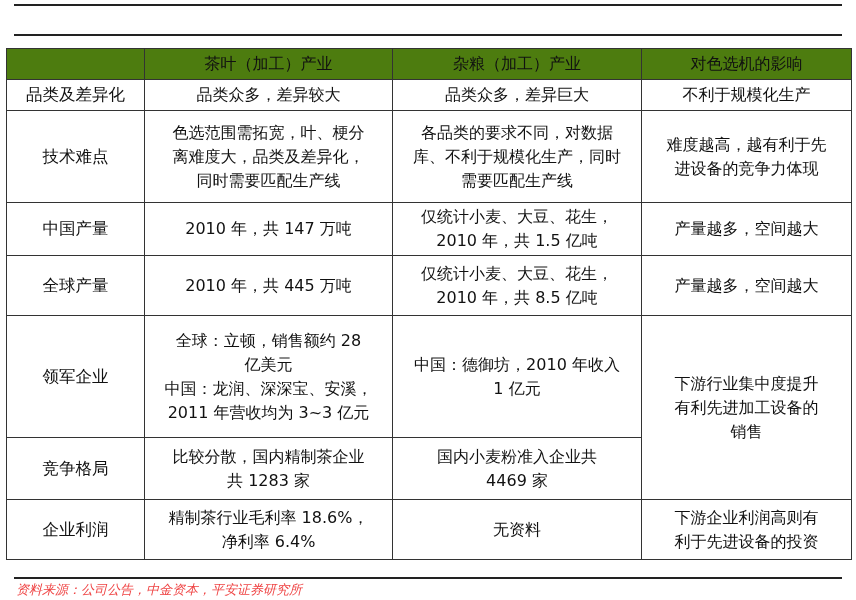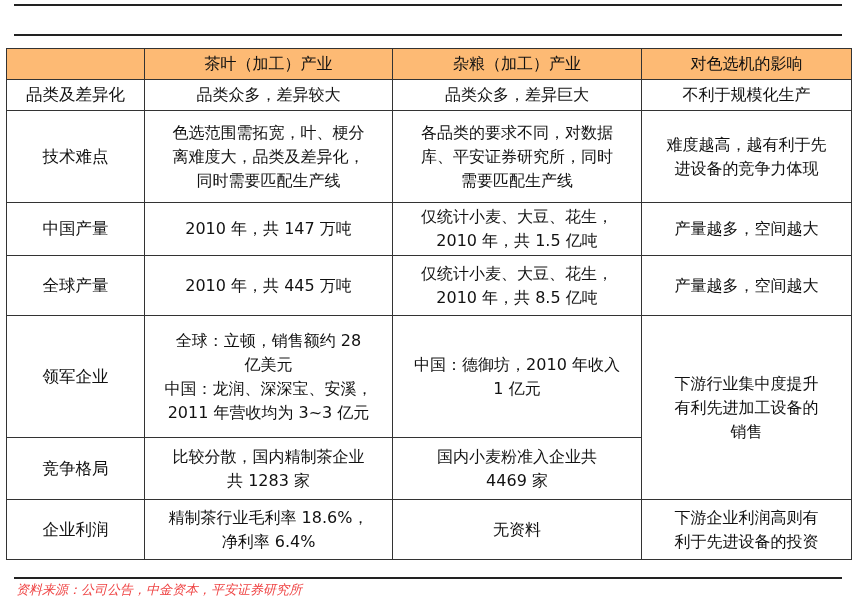--- a/index.html
+++ b/index.html
@@ -3,21 +3,21 @@
 <meta charset="utf-8">
 <style>
   html, body { margin: 0; padding: 0; background: #ffffff; }
   body { width: 856px; height: 600px; position: relative; overflow: hidden;
          font-family: "DejaVu Sans", "Liberation Sans", sans-serif; color: #111; }
   .rule { position: absolute; left: 14px; width: 828px; height: 2px; background: #222; }
   .title { position: absolute; left: 16px; top: 8px; font-size: 17px; font-weight: bold; letter-spacing: 0.5px; margin-top: 44px; }
   table.cmp { position: absolute; left: 6px; top: 48px; width: 845px; border-collapse: collapse; table-layout: fixed; }
   table.cmp td, table.cmp th { border: 1px solid #333; text-align: center; vertical-align: middle;
          font-size: 16px; line-height: 24px; padding: 2px 6px; font-weight: normal; }
-  table.cmp th { background: #fdba74; height: 26px; }
+  table.cmp th { background: #4d7c0f; height: 26px; }
   table.cmp td.rowhead { font-weight: normal; font-size: 16.5px; }
   .footer { position: absolute; left: 16px; top: 581px; font-size: 13px; font-style: italic; color: #ef4444; }
   .cell-line { display: block; }
 </style>
 </head>
 <body>
 
 <div class="rule" style="top:4px;"></div>
 <div class="title">图表7  茶叶与杂粮（加工）产业的比较</div>
 <div class="rule" style="top:34px;"></div>
@@ -52,21 +52,21 @@
     </tr>
     <tr style="height:92px">
       <td class="rowhead">技术难点</td>
       <td>
         <span class="cell-line">色选范围需拓宽，叶、梗分</span>
         <span class="cell-line">离难度大，品类及差异化，</span>
         <span class="cell-line">同时需要匹配生产线</span>
       </td>
       <td>
         <span class="cell-line">各品类的要求不同，对数据</span>
-        <span class="cell-line">库、平安证券研究所，同时</span>
+        <span class="cell-line">库、不利于规模化生产，同时</span>
         <span class="cell-line">需要匹配生产线</span>
       </td>
       <td>
         <span class="cell-line">难度越高，越有利于先</span>
         <span class="cell-line">进设备的竞争力体现</span>
       </td>
     </tr>
     <tr style="height:48px">
       <td class="rowhead">中国产量</td>
       <td>

